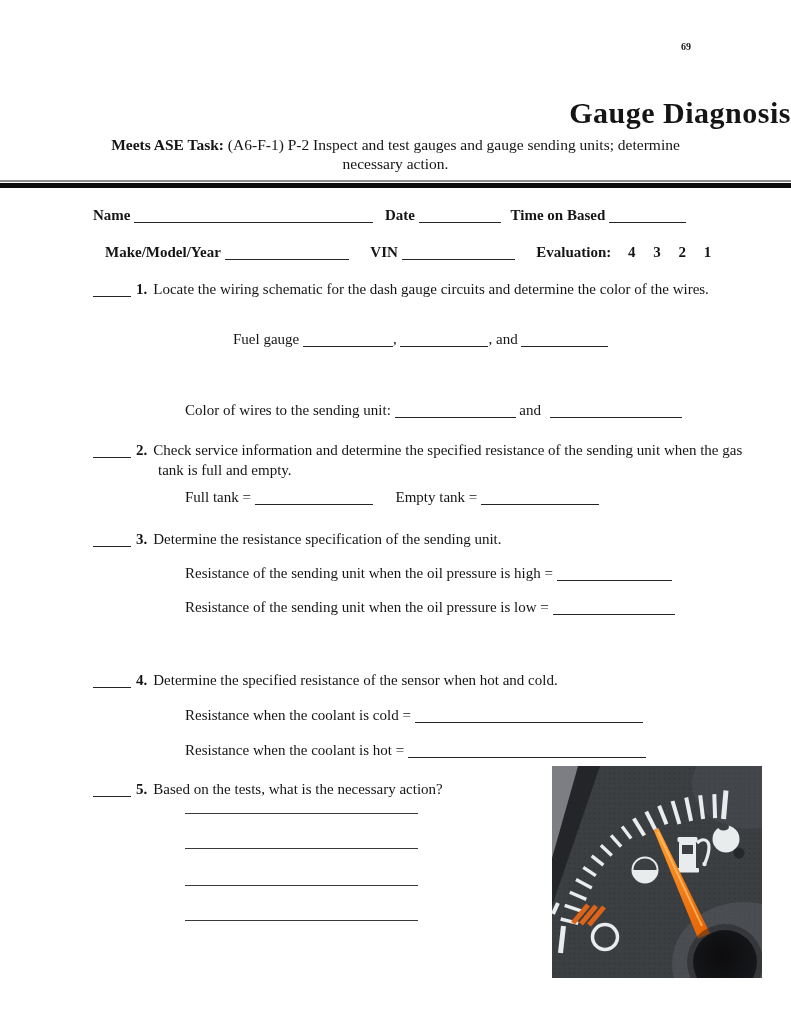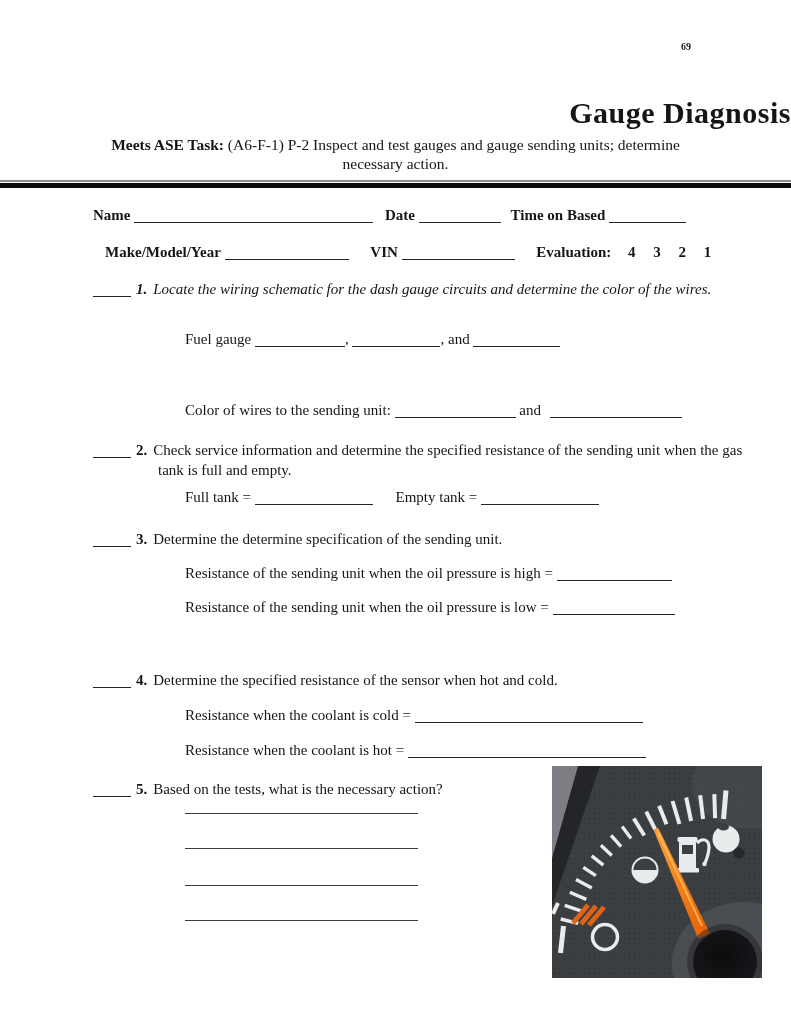--- a/index.html
+++ b/index.html
@@ -56,24 +56,24 @@
     <span class="bl" style="width:124px;"></span>
     <b style="margin-left:18px;">VIN</b>
     <span class="bl" style="width:113px;"></span>
     <b style="margin-left:18px;">Evaluation:</b>
     <b style="margin-left:13px;">4</b>
     <b style="margin-left:14px;">3</b>
     <b style="margin-left:14px;">2</b>
     <b style="margin-left:14px;">1</b>
   </div>
 
-  <div class="item" style="top:279px;font-style:italic;">
+  <div class="item" style="top:279px;">
     <span class="numbl"></span><b>1.</b><span>Locate the wiring schematic for the dash gauge circuits and determine the color of the wires.</span>
   </div>
-  <div class="sub" style="top:331px;">
+  <div class="sub" style="top:331px;margin-left:48px;">
     <span>Fuel gauge</span>
     <span class="bl" style="width:90px;"></span><span>,</span>
     <span class="bl" style="width:88px;"></span><span>, and</span>
     <span class="bl" style="width:87px;"></span>
   </div>
   <div class="sub" style="top:402px;">
     <span>Color of wires to the sending unit:</span>
     <span class="bl" style="width:121px;"></span>
     <span style="margin-left:0;">and</span>
     <span class="bl" style="width:132px;margin-left:5px;"></span>
@@ -83,21 +83,21 @@
     <span class="numbl"></span><b>2.</b><span>Check service information and determine the specified resistance of the sending unit when the gas tank is full and empty.</span>
   </div>
   <div class="sub" style="top:489px;">
     <span>Full tank =</span>
     <span class="bl" style="width:118px;"></span>
     <span style="margin-left:19px;">Empty tank =</span>
     <span class="bl" style="width:118px;"></span>
   </div>
 
   <div class="item" style="top:529px;">
-    <span class="numbl"></span><b>3.</b><span>Determine the determine specification of the sending unit.</span>
+    <span class="numbl"></span><b>3.</b><span>Determine the resistance specification of the sending unit.</span>
   </div>
   <div class="sub" style="top:565px;">
     <span>Resistance of the sending unit when the oil pressure is high =</span>
     <span class="bl" style="width:115px;"></span>
   </div>
   <div class="sub" style="top:599px;">
     <span>Resistance of the sending unit when the oil pressure is low =</span>
     <span class="bl" style="width:122px;"></span>
   </div>
 

